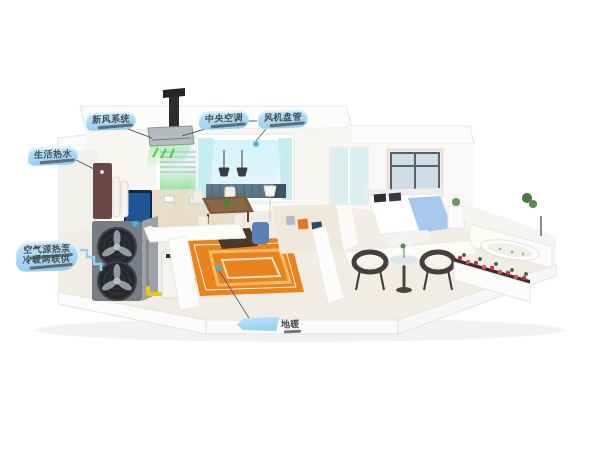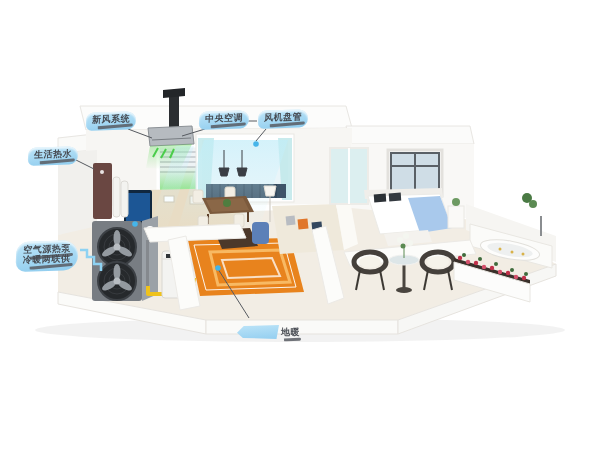--- a/index.html
+++ b/index.html
@@ -9,21 +9,21 @@
   .callout{position:absolute;display:flex;align-items:center;justify-content:center;
            background:linear-gradient(175deg,#bce4f8 0%,#a5d8f3 55%,#8fccee 100%);
            border-radius:12px 16px 14px 10px;padding:2px 6px 6px 6px;
            transform:rotate(-2deg) skewX(-4deg);
            box-shadow:inset 0 2px 2px rgba(255,255,255,.7);}
   .clabel{font-size:9px;font-weight:bold;color:#474b52;letter-spacing:.5px;
           white-space:nowrap;line-height:10px;position:relative;}
   .clabel::after{content:"";position:absolute;left:15%;right:-6%;bottom:-3px;height:2.5px;
           background:#585c63;border-radius:0 4px 4px 40%;transform:rotate(-3deg);opacity:.85;}
   .callout.two-line{flex-direction:column;align-items:flex-start;padding:3px 7px 7px 7px;}
-  .callout.plain{background:none;box-shadow:none;padding:0;transform:none;margin-top:8px;}
+  .callout.plain{background:none;box-shadow:none;padding:0;transform:none;}
   .banner{display:inline-block;width:42px;height:14px;margin-right:2px;
           background:linear-gradient(175deg,#bce4f8,#93cef0);
           clip-path:polygon(0 55%,16% 8%,100% 0,94% 100%,14% 92%);}
 </style>
 </head>
 <body>
 
 <div class="stage">
 
 <svg width="600" height="450" viewBox="0 0 600 450">

